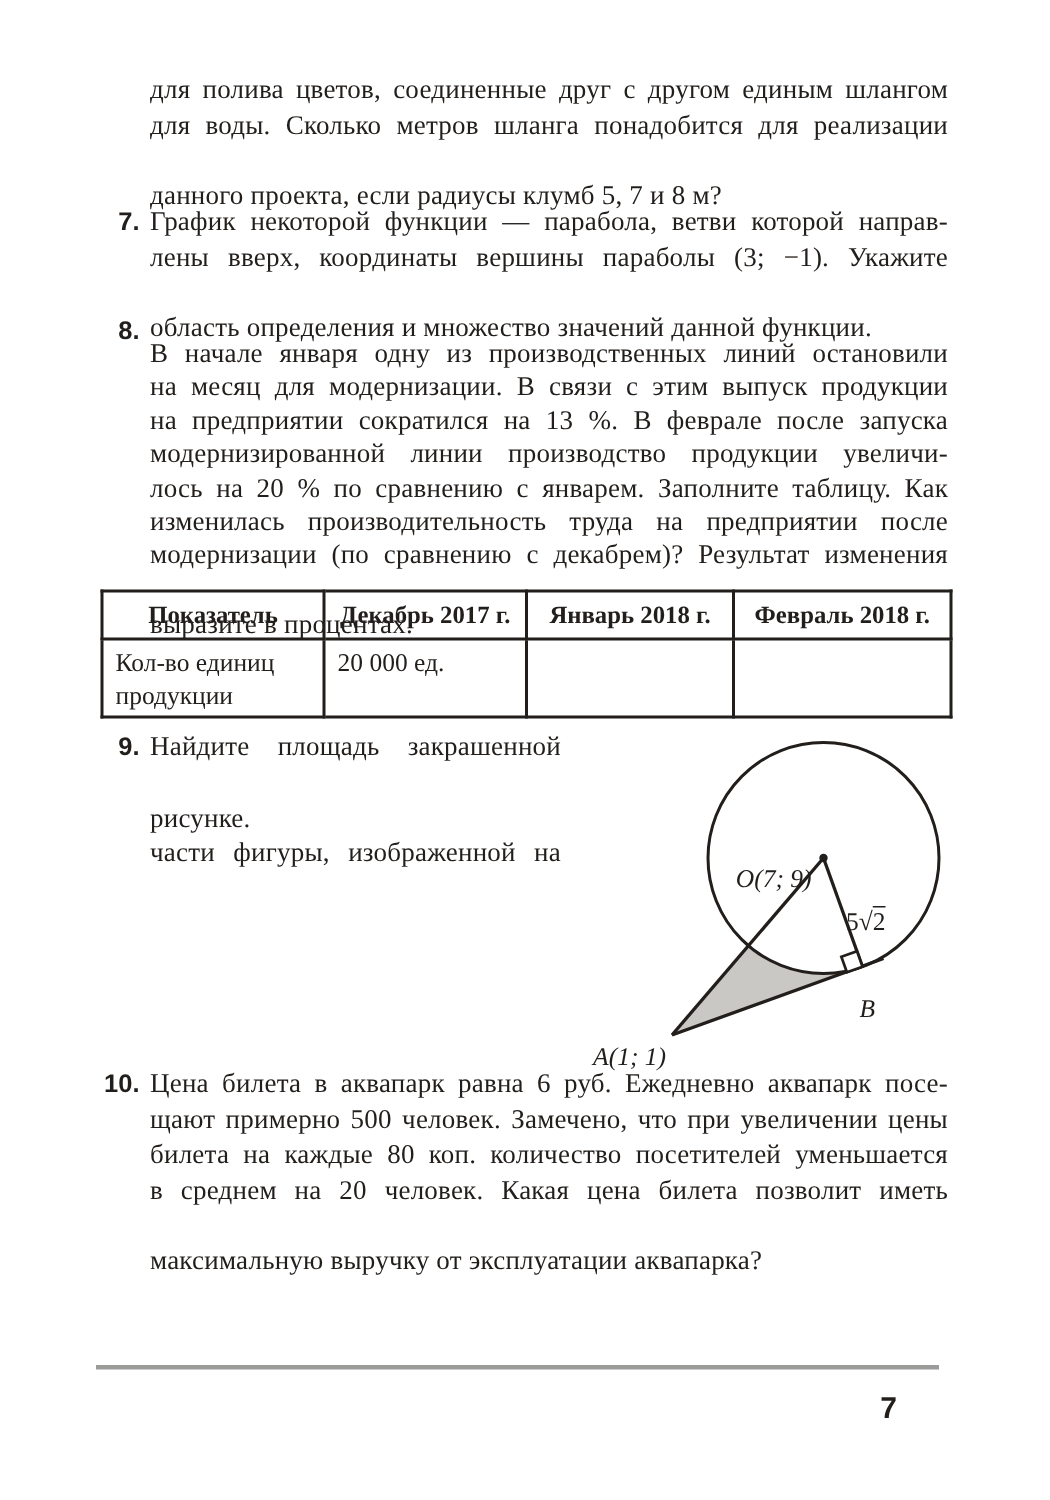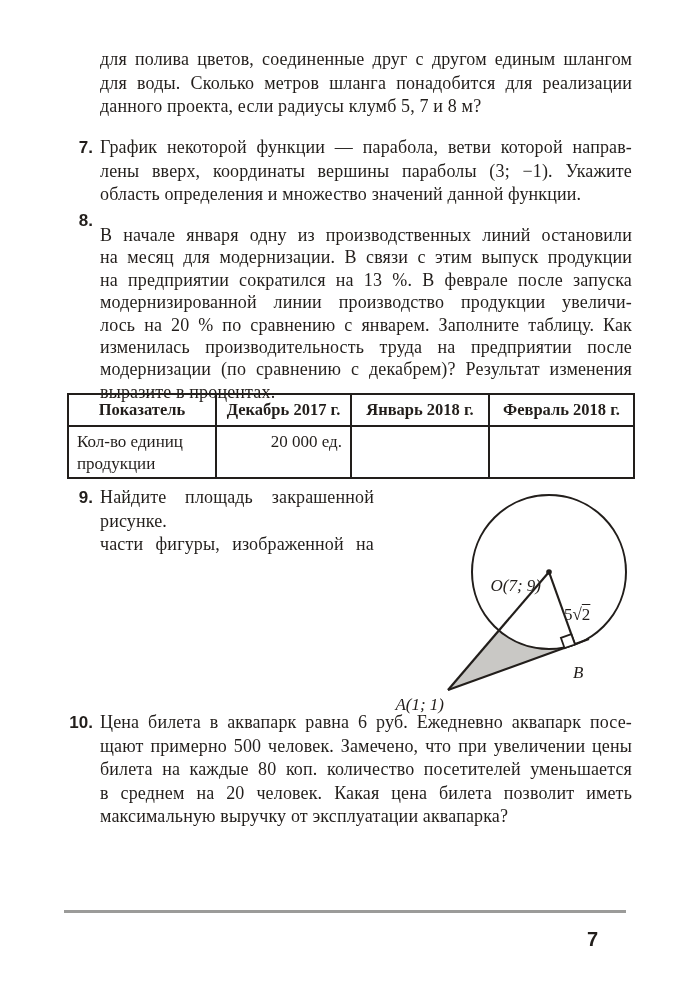--- a/index.html
+++ b/index.html
@@ -2,30 +2,30 @@
 <html style="--ink: #221e1b; --shaded: #c9c8c5; --divider: #9b9b99;"><head>
 <meta charset="utf-8">
 <style>
   html,body { margin:0; padding:0; background:#fff; }
   .page {
     position:relative; width:700px; height:1000px; background:#fff;
     font-family:"Liberation Serif", serif; color:var(--ink,#221e1b); overflow:hidden;
   }
   .para { position:absolute; left:100px; width:532px; font-size:18px; letter-spacing:0.15px; --lh:23.5px; }
   .jline { line-height:var(--lh); height:var(--lh); text-align:justify; text-align-last:justify; overflow:hidden; }
-  .jline.last { text-align-last:left; }
+  .jline.last { text-align-last:left;margin-top:24px; }
   .num {
     position:absolute; left:56px; width:37px; text-align:right;
     font-family:"Liberation Sans", sans-serif; font-weight:bold; font-size:17px; line-height:23.5px;
   }
   .qtable { position:absolute; top:393px; left:67px; width:566px; border-collapse:collapse; table-layout:fixed; }
   .qtable th, .qtable td { border:2px solid var(--ink,#1d1a17); }
   .qtable th { font-size:16.5px; font-weight:bold; height:28px; text-align:center; padding:1px 2px; }
   .qtable td { font-size:17px; height:46px; vertical-align:top; padding:4px 8px 0 8px; line-height:21.5px; }
-  .qtable td.center { text-align:right; }
+  .qtable td.center { text-align:left; }
   .figure { position:absolute; left:380px; top:478px; width:300px; height:235px; }
   .figure svg { position:absolute; left:0; top:0; }
   .fig-label { position:absolute; font-size:17px; font-style:italic; white-space:nowrap; line-height:18px;margin-top:16px; }
   .fig-label.upright { font-style:normal; }
   .radicand { text-decoration:overline; }
   .footer-line { position:absolute; left:64px; top:910px; width:562px; height:3px; background:var(--divider,#9b9b99); }
   .page-number {
     position:absolute; left:540px; top:928px; width:58px; text-align:right;
     font-family:"Liberation Sans", sans-serif; font-weight:bold; font-size:20px;
   }

